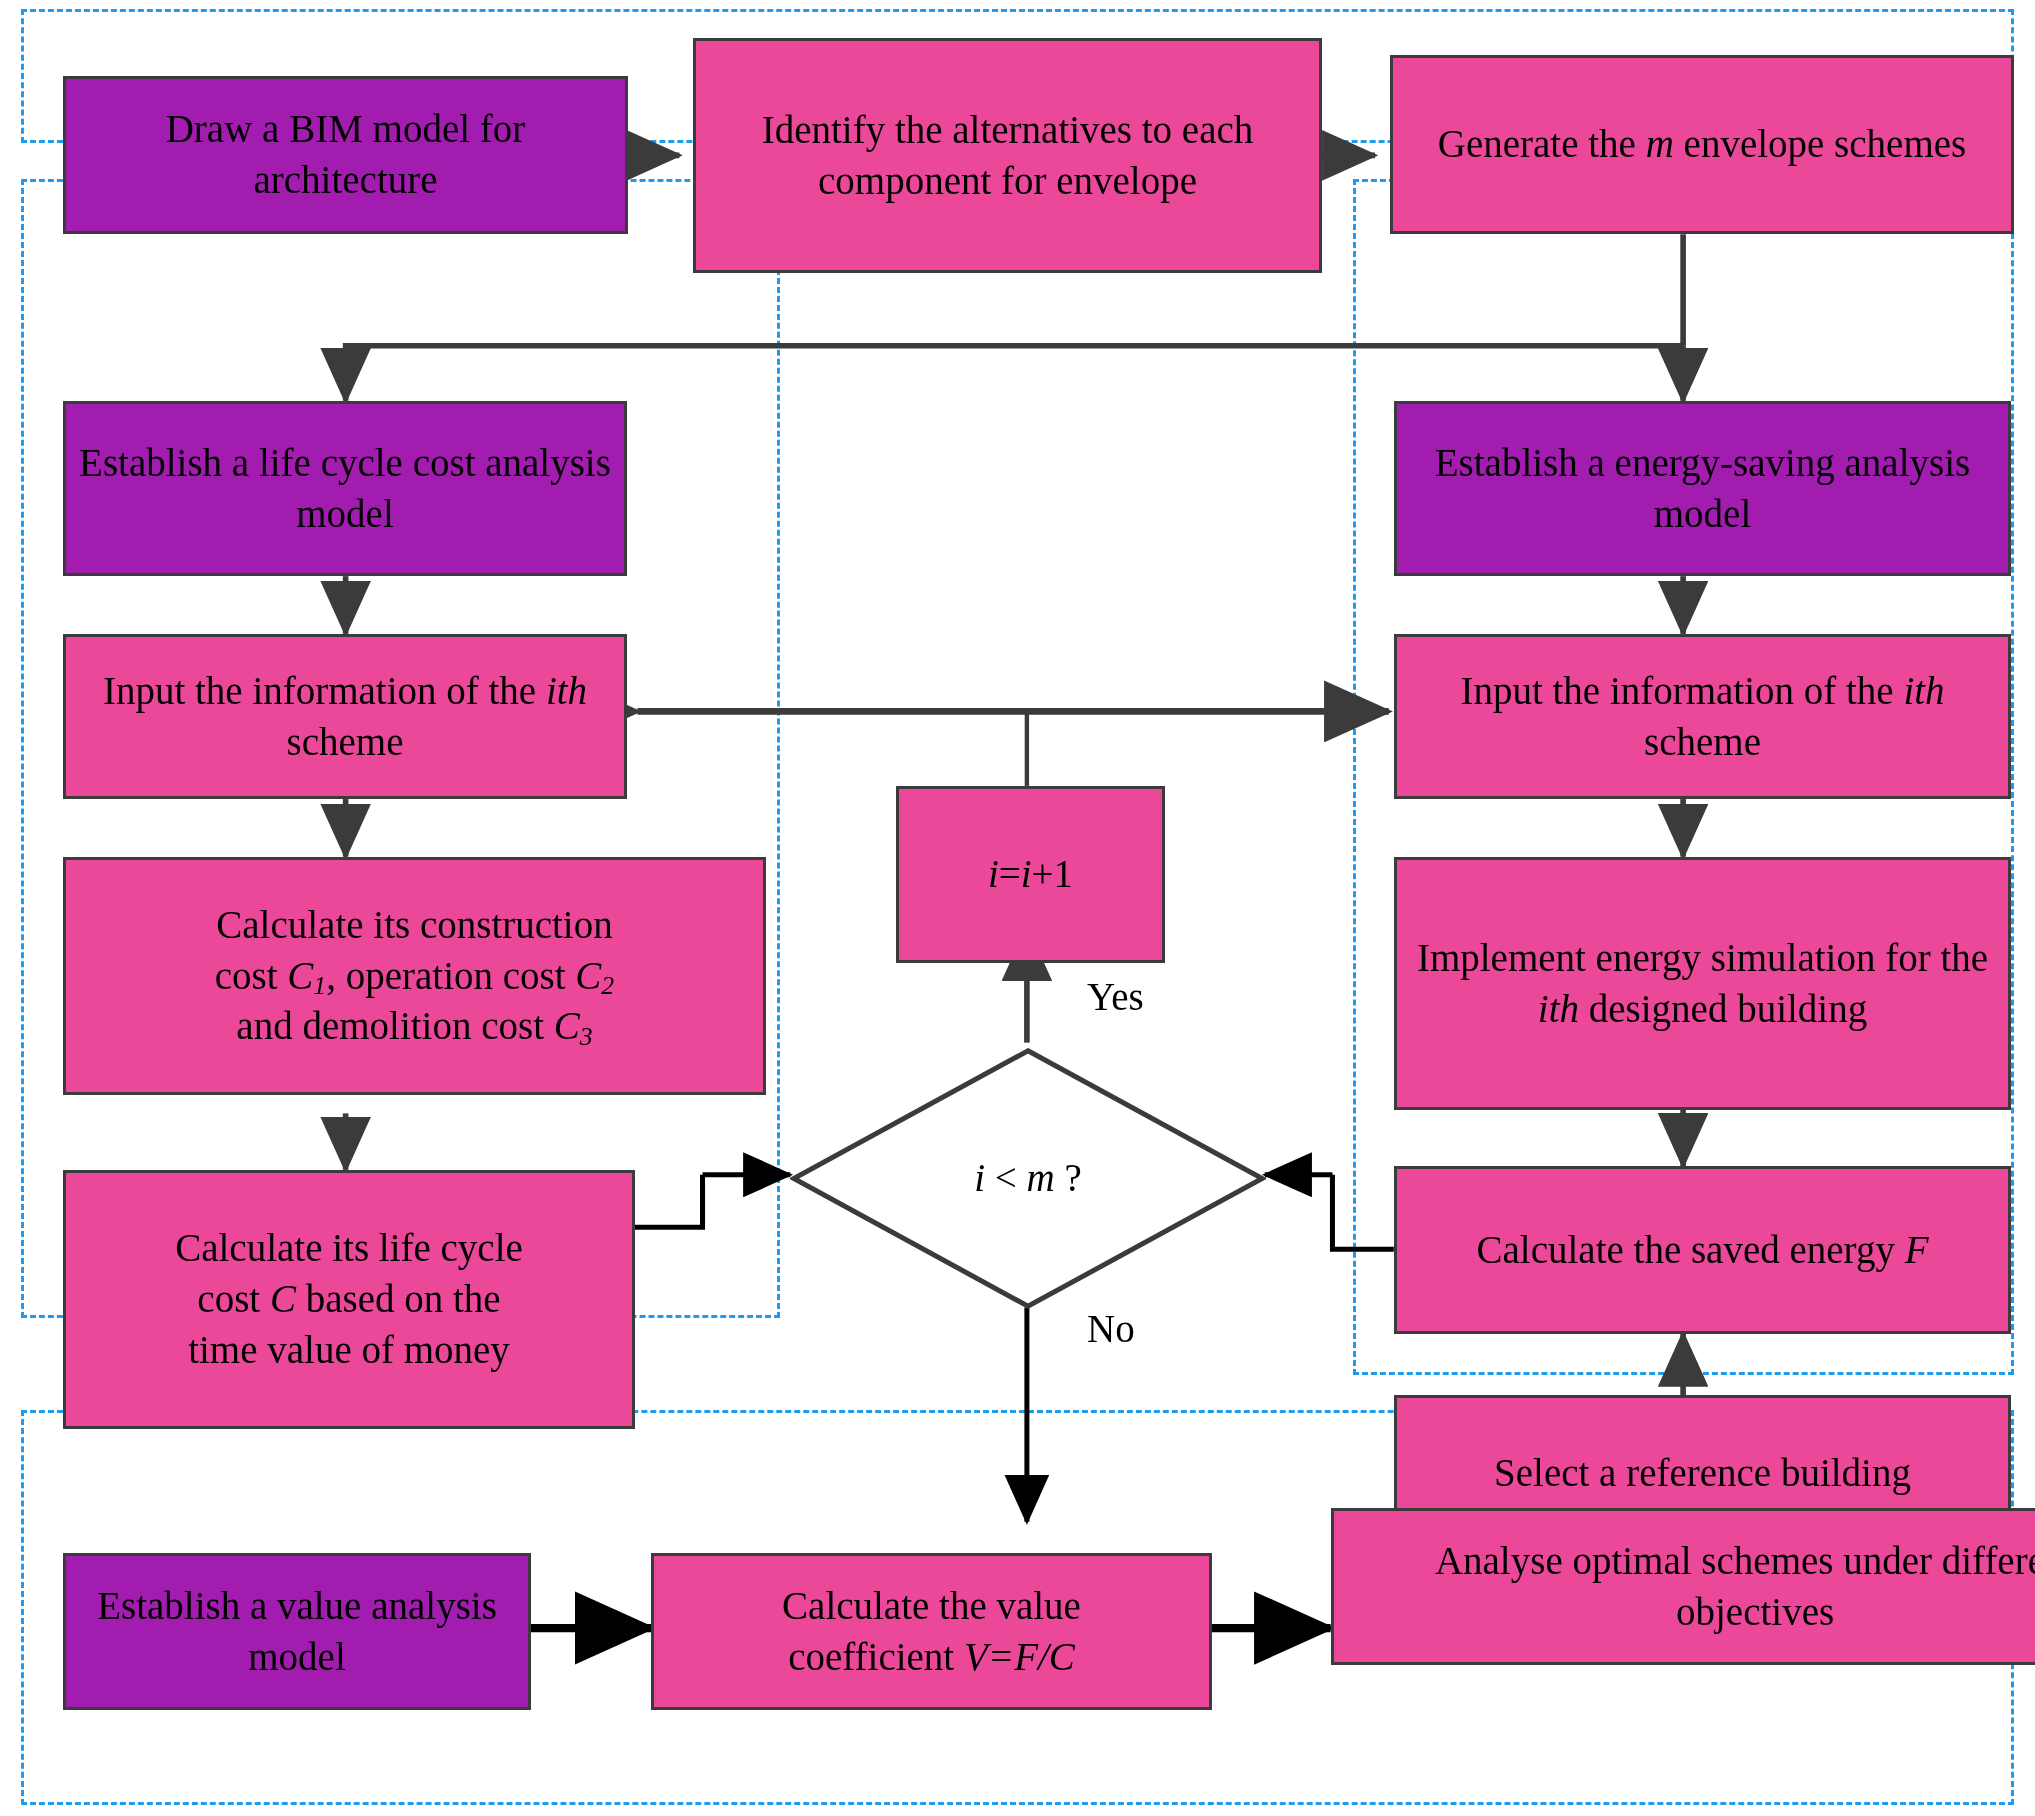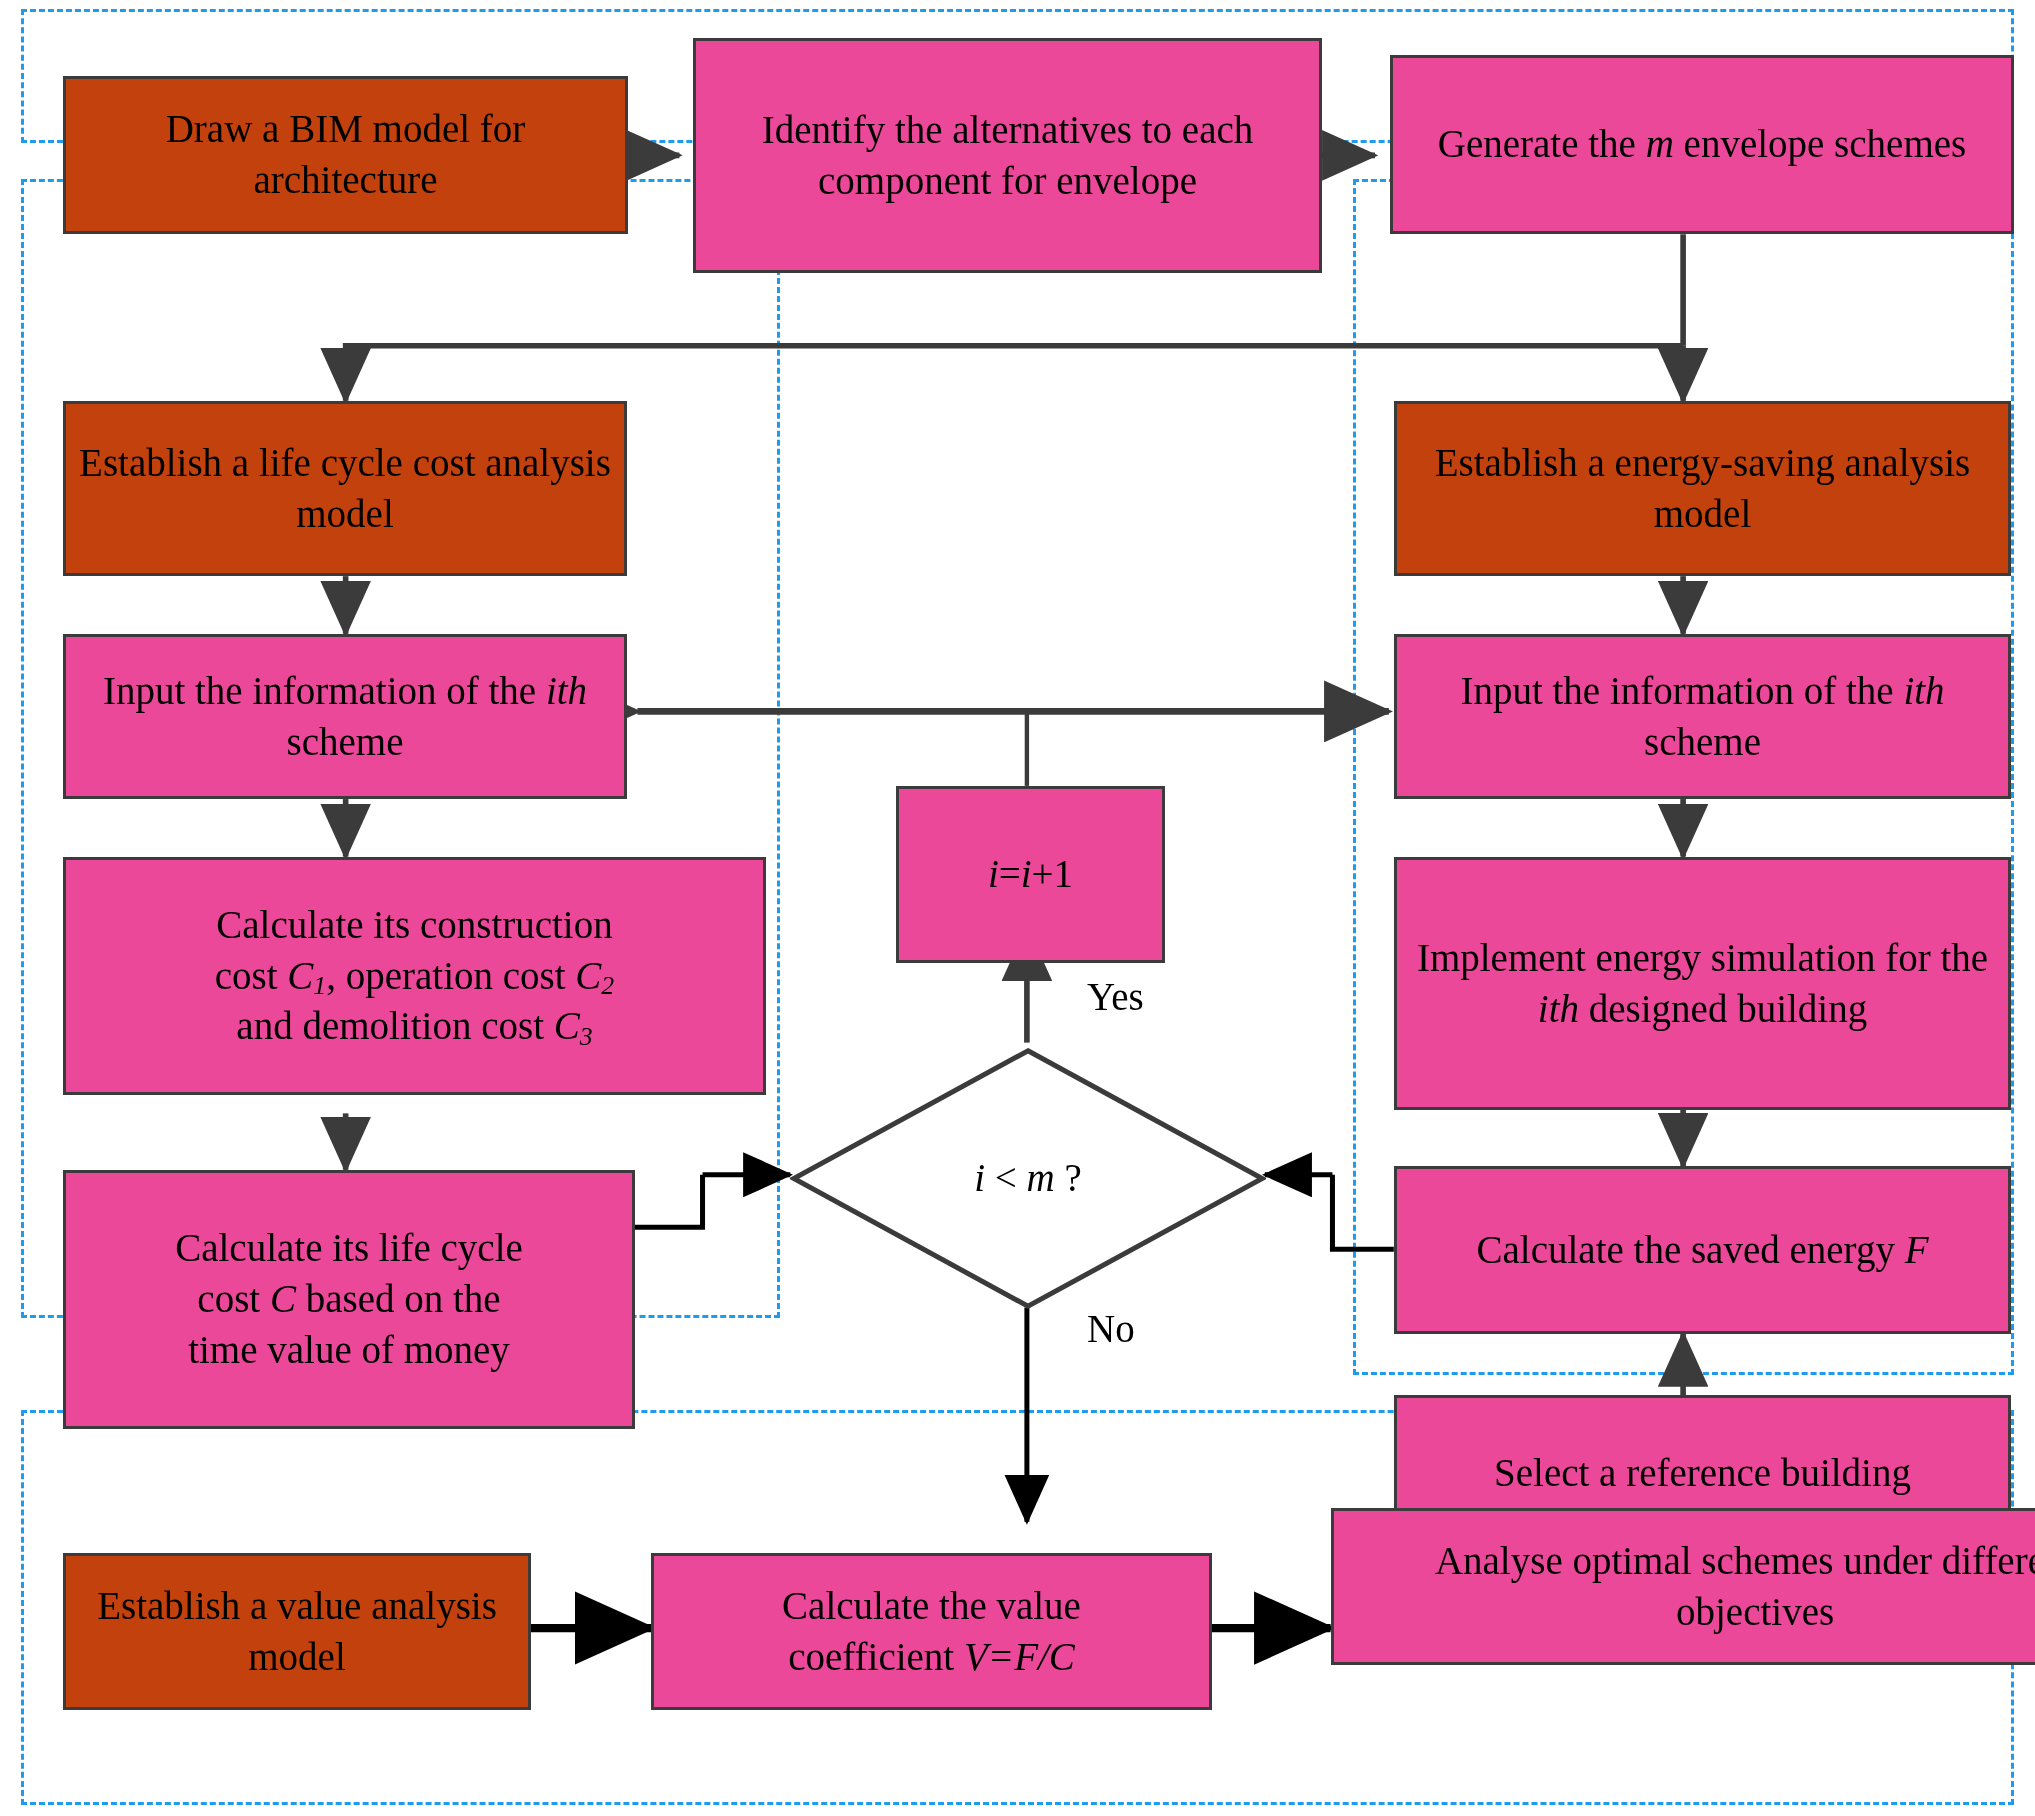--- a/index.html
+++ b/index.html
@@ -40,21 +40,21 @@
     align-items: center;
     justify-content: center;
     text-align: center;
     line-height: 1.30;
     color: #000000;
     font-size: 39px;
     padding: 3.8px 8.8px;
     z-index: 5;
   }
   .node.shaded {
-    background: #c2410c;
+    background: #a21caf;
   }
   .node .txt {
     display: block;
     width: 100%;
   }
   .diamond-wrap {
     position: absolute;
     z-index: 5;
   }
   .diamond-label {

